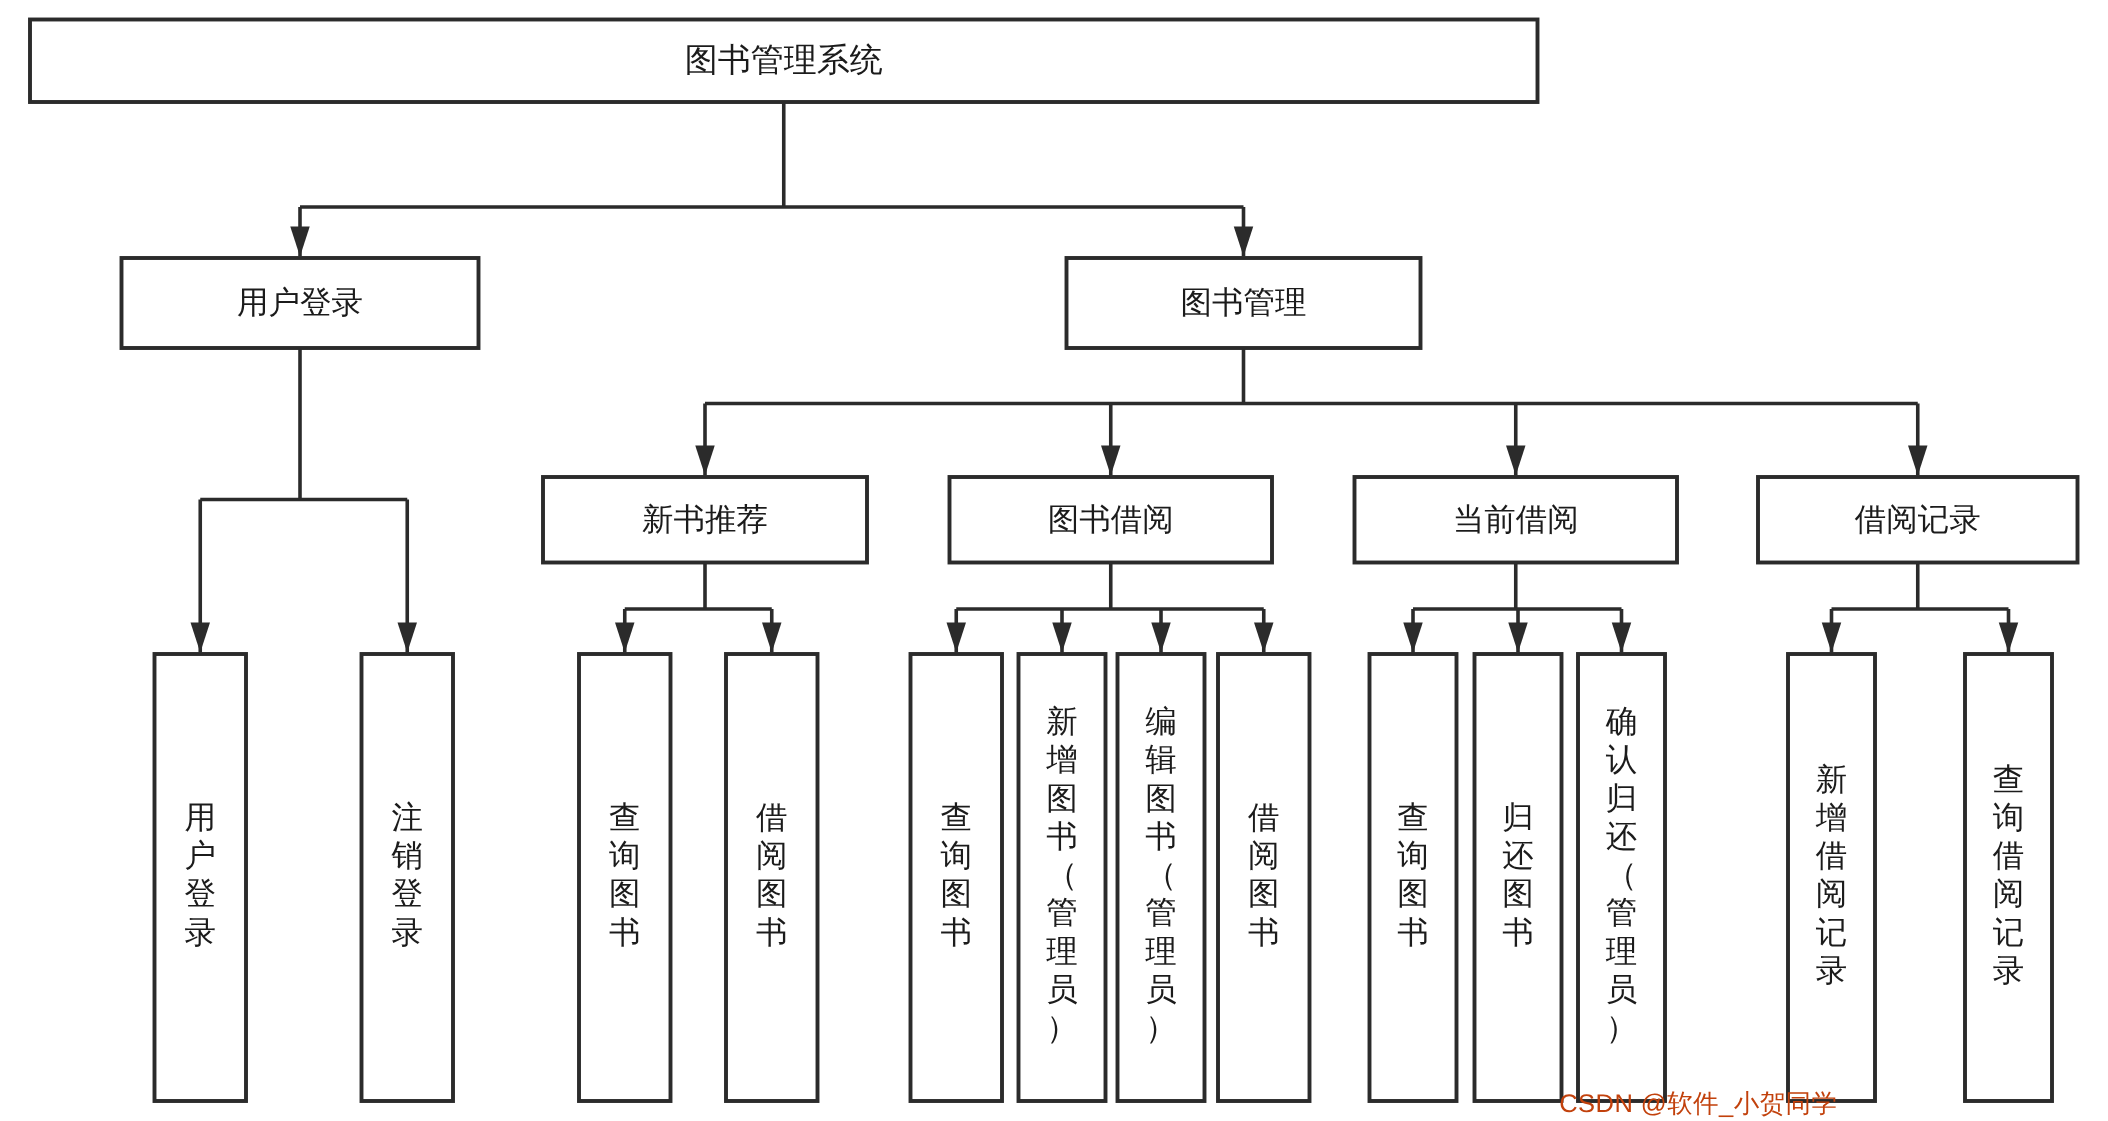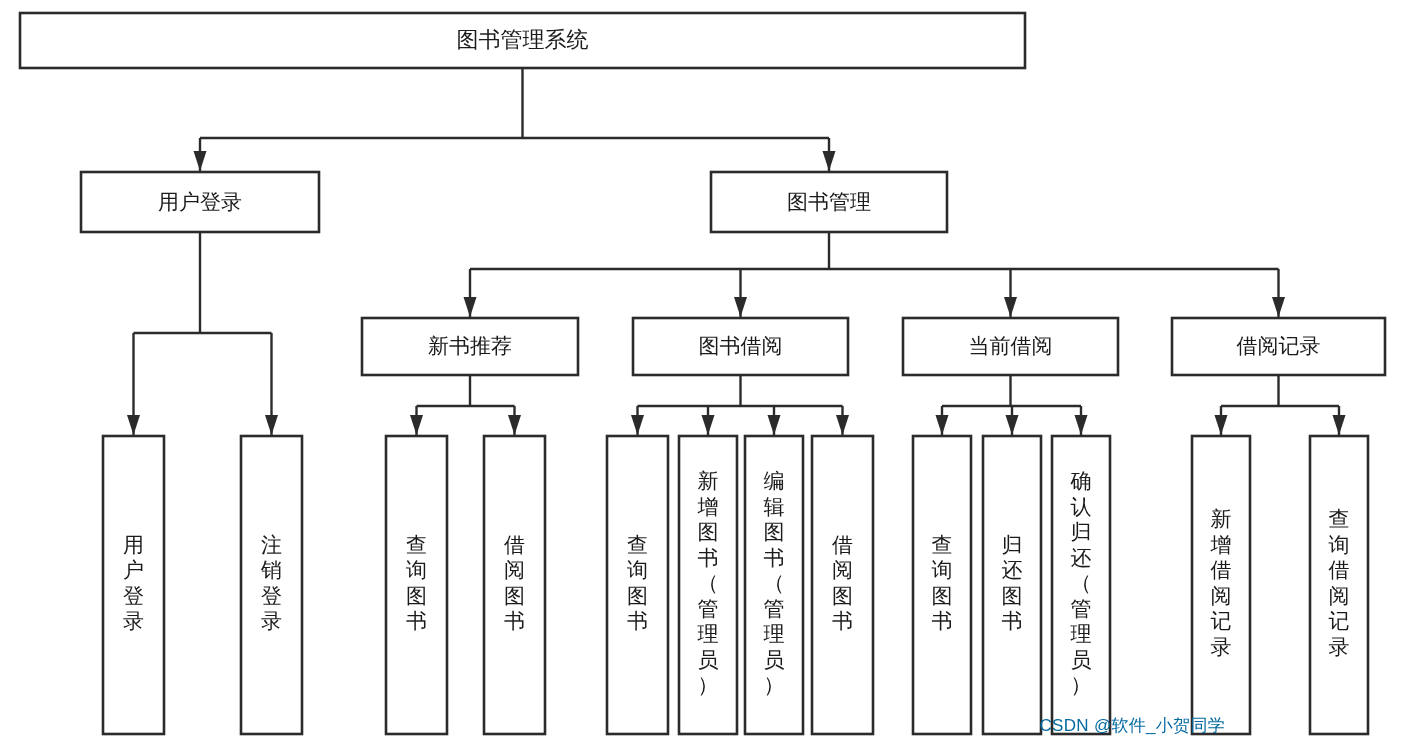--- a/index.html
+++ b/index.html
@@ -53,24 +53,24 @@
     font-family: "Liberation Sans", "DejaVu Sans", sans-serif;
     font-size: 21px;
     text-anchor: middle;
   }
   text.title-label {
     font-size: 22px;
   }
   .watermark {
     position: absolute;
     right: 8px;
-    bottom: 10px;
+    bottom: 0;
     font-family: "Liberation Sans", "DejaVu Sans", sans-serif;
     font-size: 17px;
-    color: #0369a1;
+    color: #c2410c;
     white-space: nowrap;
     letter-spacing: 0.3px;
   }
 </style>
 </head>
 <body>
 
 <div id="diagram-root">
   <svg class="flow" viewBox="0 0 1405 747" xmlns="http://www.w3.org/2000/svg">
     <g id="connectors-layer">

